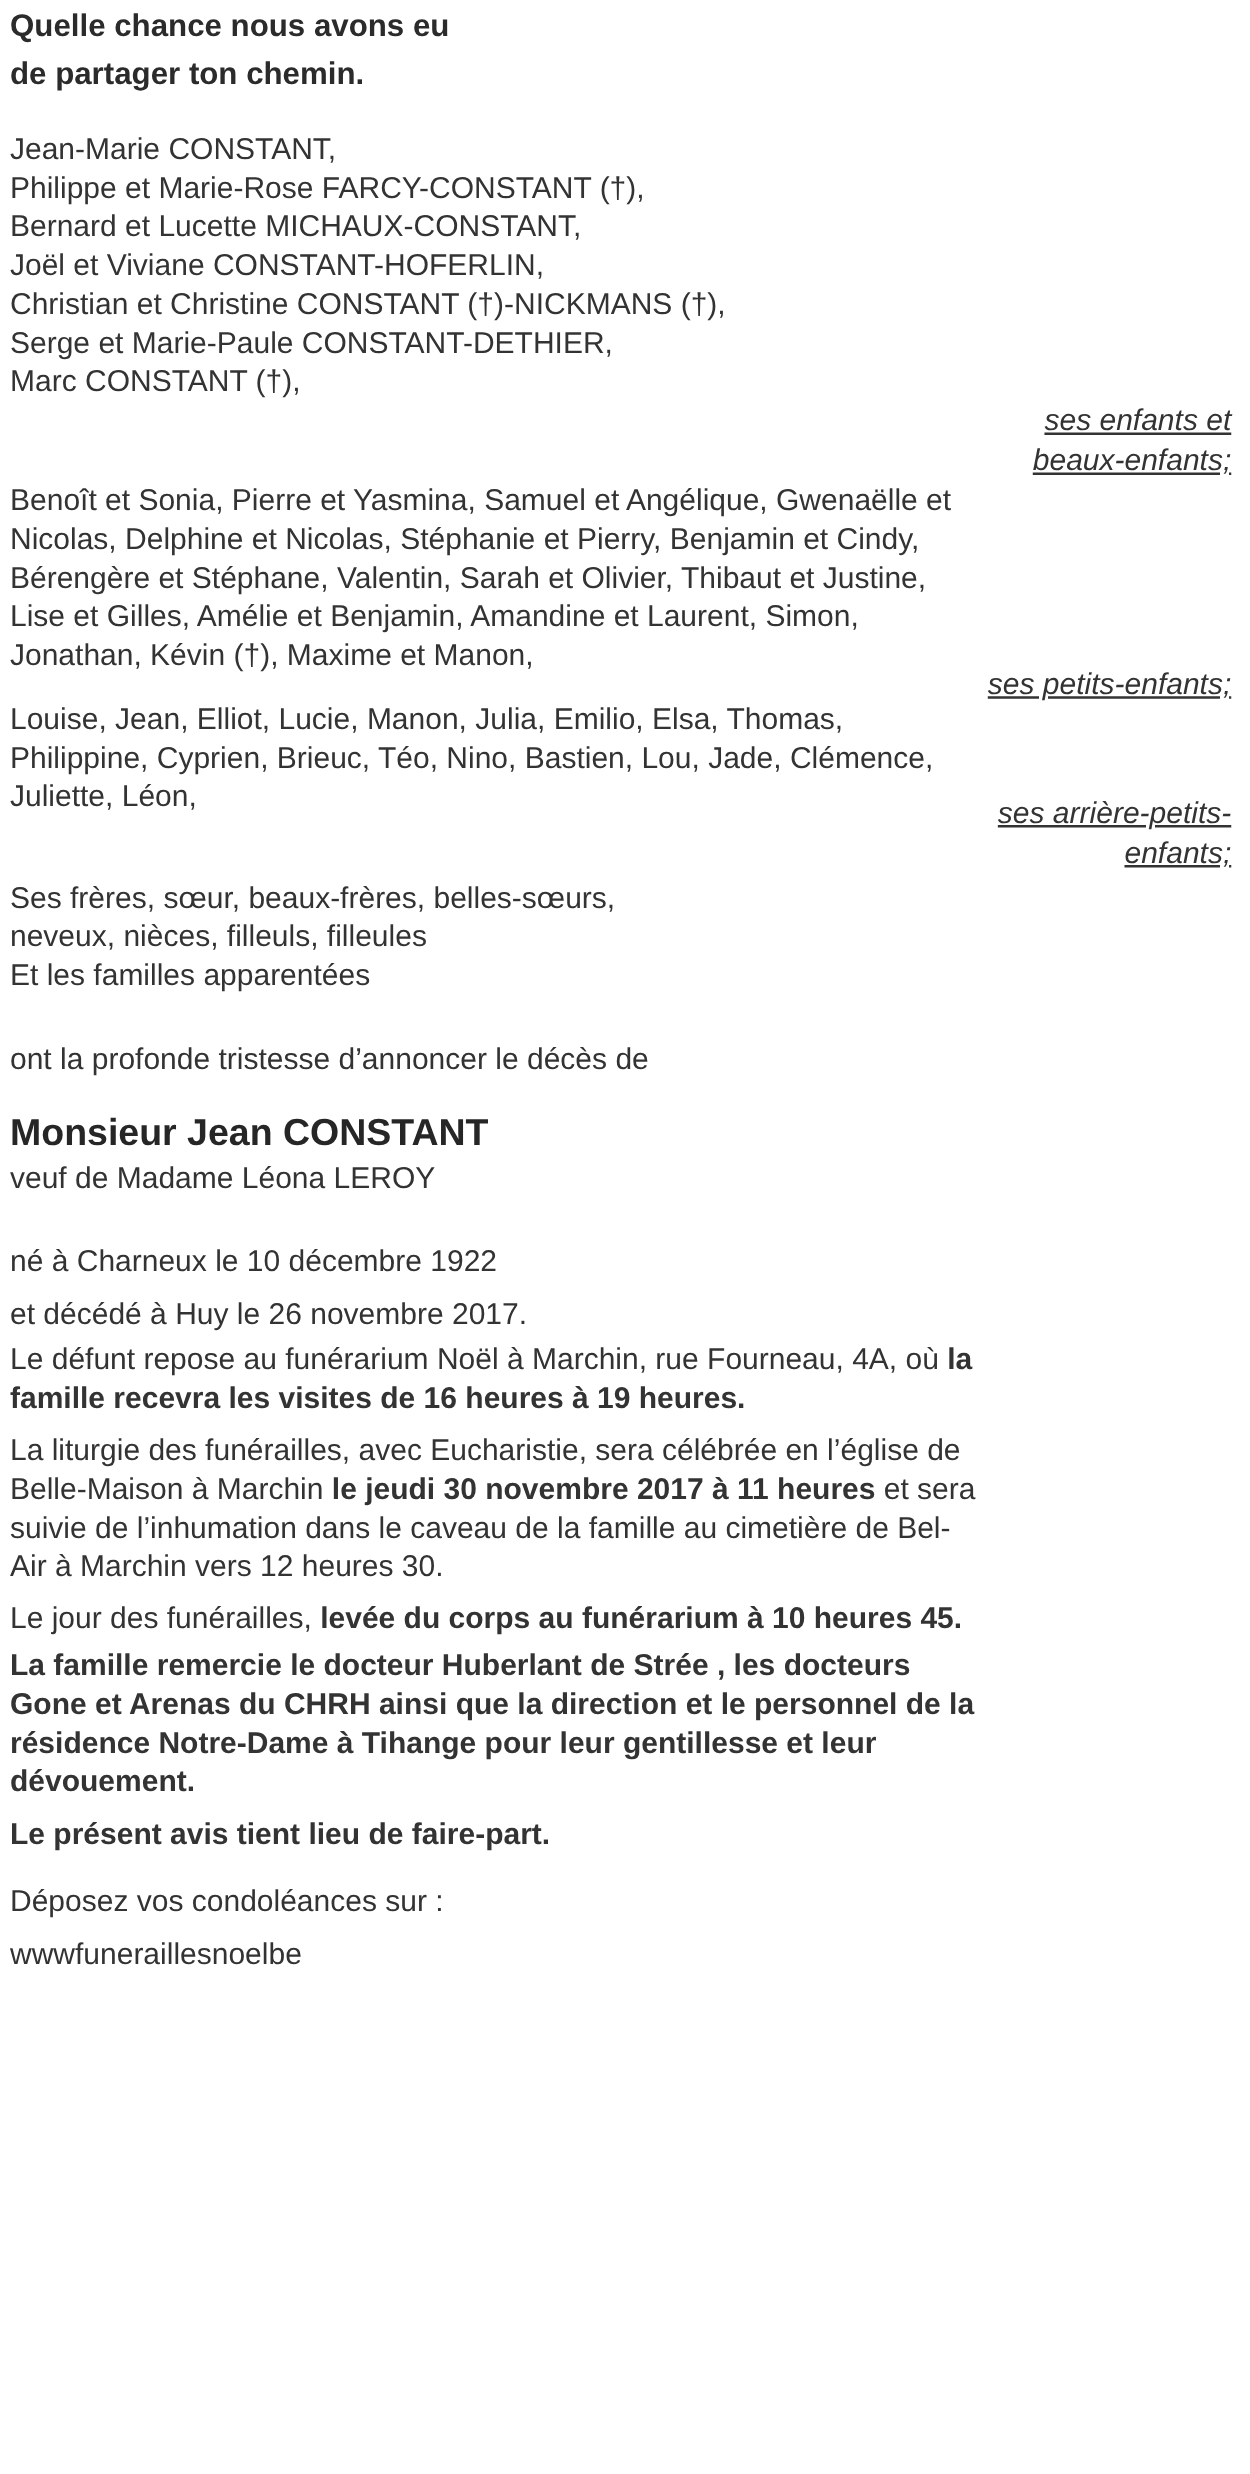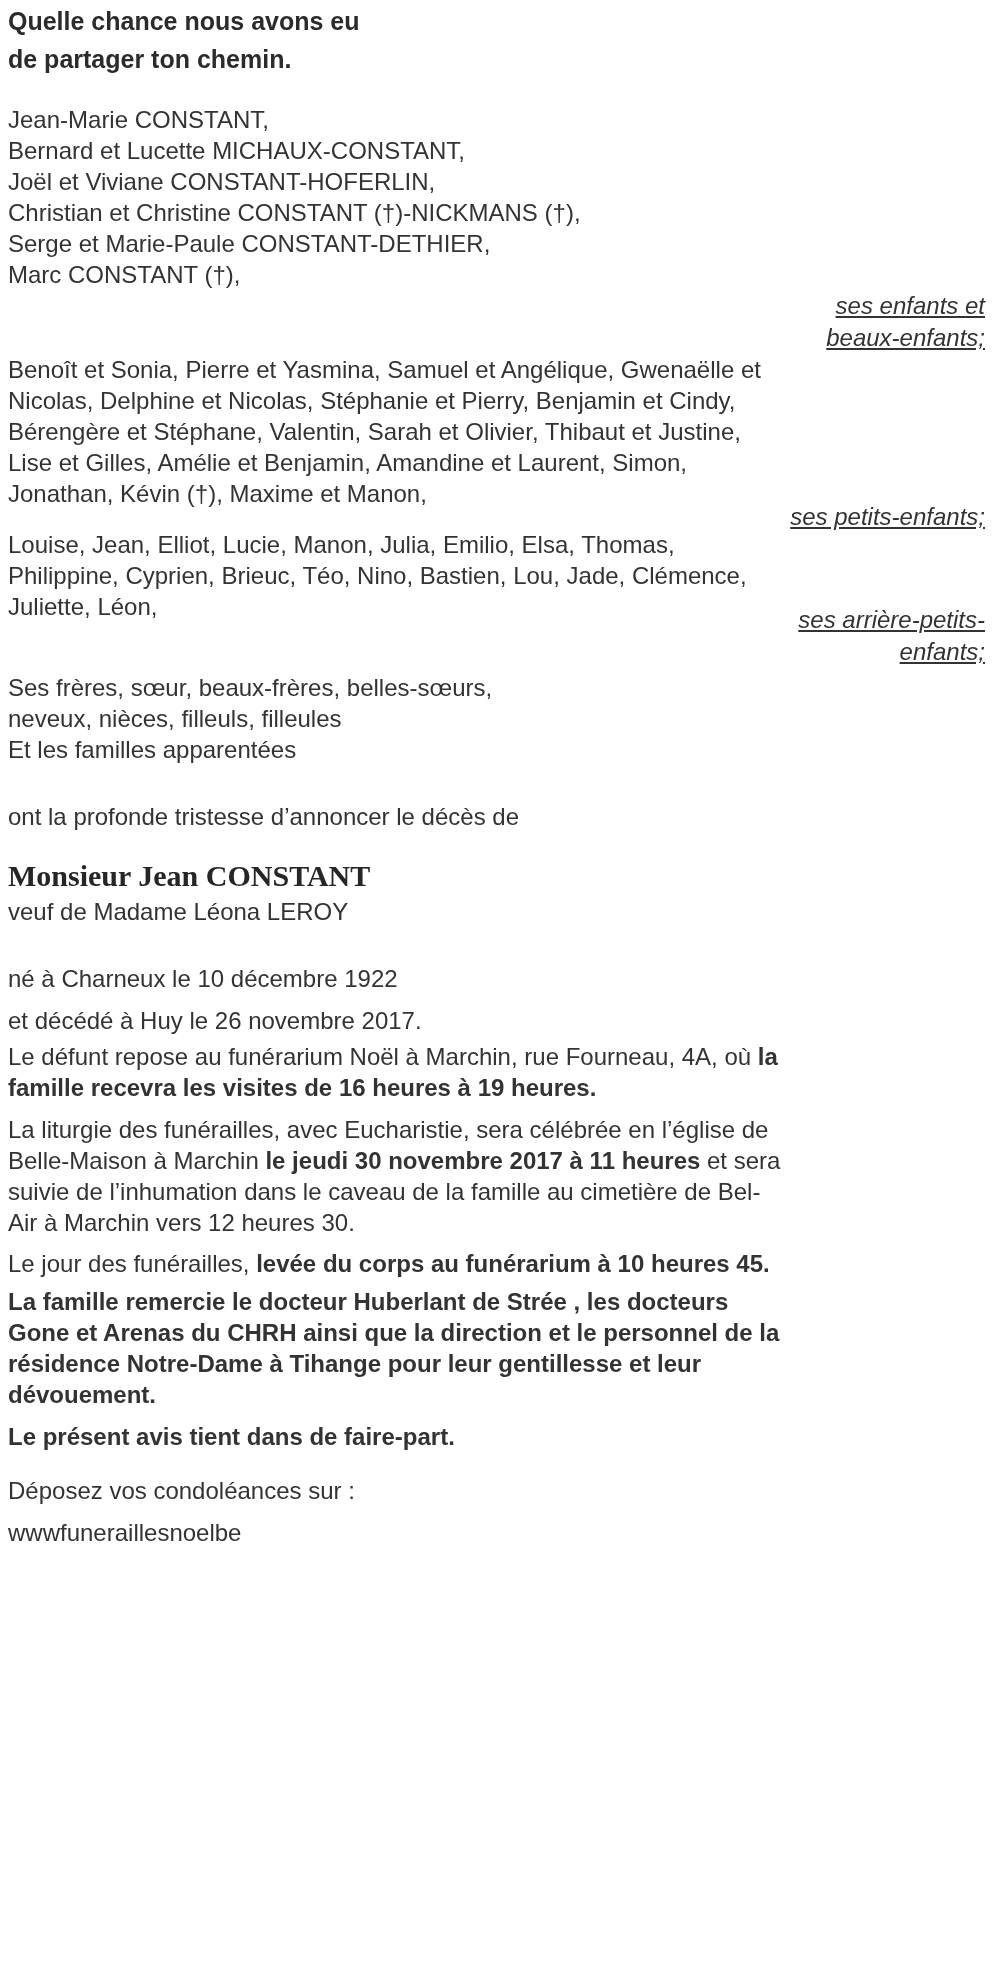--- a/index.html
+++ b/index.html
@@ -73,20 +73,21 @@
 
 <div class="page">
 
   <header class="epigraph">
     <p>Quelle chance nous avons eu</p>
     <p>de partager ton chemin.</p>
   </header>
 
   <section class="names">
     <p>Jean-Marie CONSTANT,</p>
+    <p>Philippe et Marie-Rose FARCY-CONSTANT (†),</p>
     <p>Bernard et Lucette MICHAUX-CONSTANT,</p>
     <p>Joël et Viviane CONSTANT-HOFERLIN,</p>
     <p>Christian et Christine CONSTANT (†)-NICKMANS (†),</p>
     <p>Serge et Marie-Paule CONSTANT-DETHIER,</p>
     <p>Marc CONSTANT (†),</p>
   </section>
 
   <p class="label narrow lbl-children">ses enfants et beaux-enfants;</p>
 
   <p class="grandchildren">Benoît et Sonia, Pierre et Yasmina, Samuel et Angélique, Gwenaëlle et Nicolas, Delphine et Nicolas, Stéphanie et Pierry, Benjamin et Cindy, Bérengère et Stéphane, Valentin, Sarah et Olivier, Thibaut et Justine, Lise et Gilles, Amélie et Benjamin, Amandine et Laurent, Simon, Jonathan, Kévin (†), Maxime et Manon,</p>
@@ -98,36 +99,36 @@
   <p class="label narrow-2 lbl-greatgrand">ses arrière-petits-enfants;</p>
 
   <section class="relatives">
     <p>Ses frères, sœur, beaux-frères, belles-sœurs,</p>
     <p>neveux, nièces, filleuls, filleules</p>
     <p>Et les familles apparentées</p>
   </section>
 
   <p class="announcement">ont la profonde tristesse d’annoncer le décès de</p>
 
-  <h1 class="deceased-name" style="margin-bottom:0;font-family:Liberation Serif, serif;">Monsieur Jean CONSTANT</h1>
+  <h1 class="deceased-name" style="margin-bottom:0;">Monsieur Jean CONSTANT</h1>
 
   <p class="widower">veuf de Madame Léona LEROY</p>
 
   <p class="birth">né à Charneux le 10 décembre 1922</p>
   <p class="death">et décédé à Huy le 26 novembre 2017.</p>
 
   <p class="p-repose"><span>Le défunt repose au funérarium Noël à Marchin, rue Fourneau, 4A, où </span><span class="b">la famille recevra les visites de 16 heures à 19 heures.</span></p>
 
   <p class="p-liturgy"><span>La liturgie des funérailles, avec Eucharistie, sera célébrée en l’église de Belle-Maison à Marchin </span><span class="b">le jeudi 30 novembre 2017 à 11 heures</span><span> et sera suivie de l’inhumation dans le caveau de la famille au cimetière de Bel-Air à Marchin vers 12 heures 30.</span></p>
 
   <p class="p-levee"><span>Le jour des funérailles, </span><span class="b">levée du corps au funérarium à 10 heures 45.</span></p>
 
   <p class="p-thanks"><span class="b">La famille remercie le docteur Huberlant de Strée , les docteurs Gone et Arenas du CHRH ainsi que la direction et le personnel de la résidence Notre-Dame à Tihange pour leur gentillesse et leur dévouement.</span></p>
 
-  <p class="p-fairepart"><span class="b">Le présent avis tient dans de faire-part.</span></p>
+  <p class="p-fairepart"><span class="b">Le présent avis tient lieu de faire-part.</span></p>
 
   <p class="condolences-prompt">Déposez vos condoléances sur :</p>
 
   <p class="website">
     <a>wwwfuneraillesnoelbe</a>
   </p>
 
 </div>
 
 </body></html>

